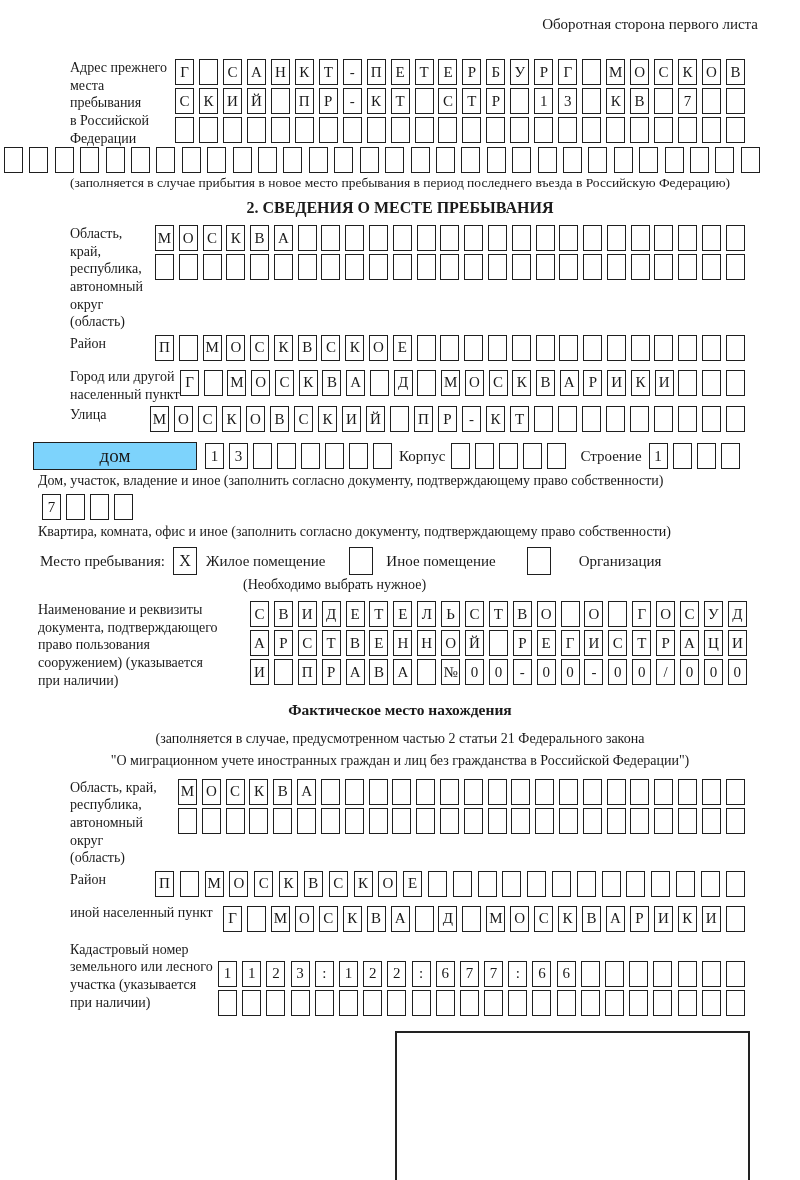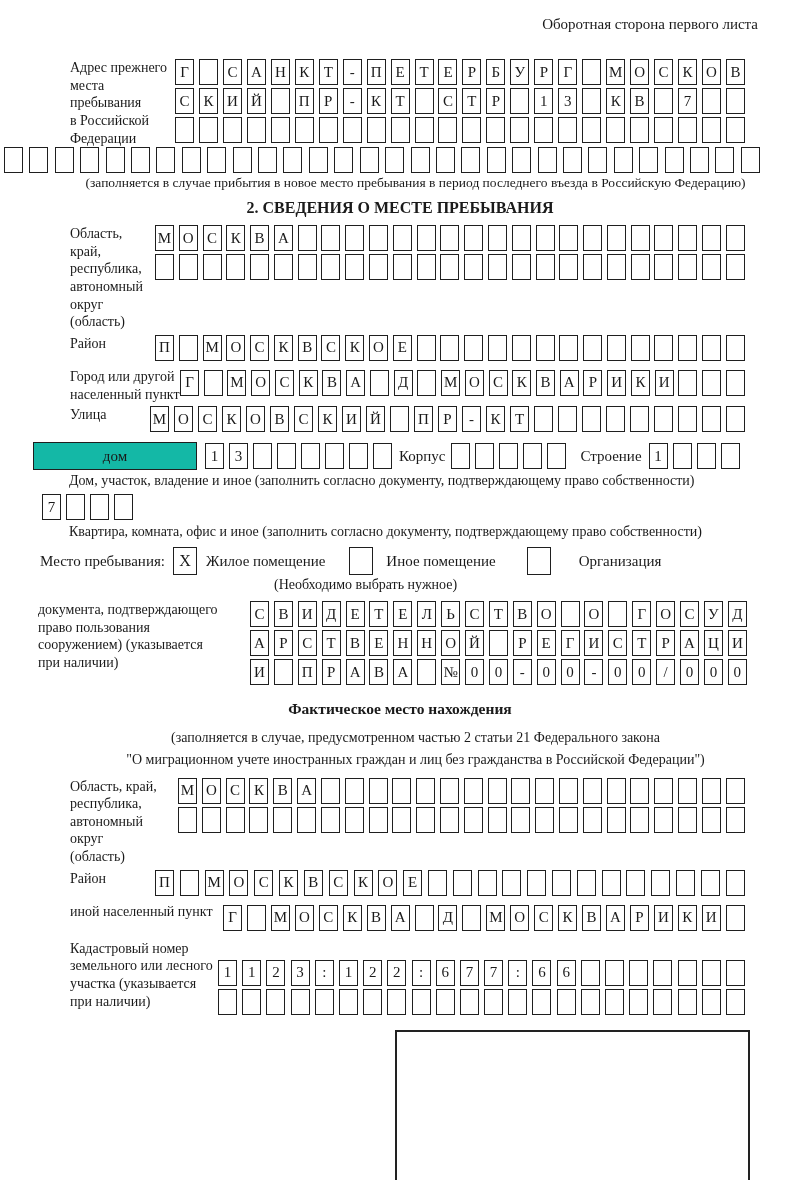--- a/index.html
+++ b/index.html
@@ -14,27 +14,27 @@
   .field{display:flex;align-items:flex-start;}
   .flabel{font-size:14px;line-height:1.26;flex-shrink:0;}
   .boxrow{display:flex;justify-content:space-between;margin-bottom:3px;}
   .cell{
     box-sizing:border-box;flex-shrink:0;
     width:19px;height:26px;border:1.8px solid #1f1f1f;
     display:flex;align-items:center;justify-content:center;
     font-size:15px;background:#fff;
   }
   .gp .cell{margin-right:5px;}
-  .note{font-size:13.5px;padding-left:31px;}
+  .note{font-size:13.5px;}
   .center{text-align:center;}
   .sec-title{font-weight:bold;font-size:16px;text-align:center;}
   .widebox{
     box-sizing:border-box;border:1.8px solid #1f1f1f;height:28px;
     display:flex;align-items:center;justify-content:center;
-    font-size:15px;flex-shrink:0;background:#14b8a6;
+    font-size:19px;flex-shrink:0;background:#7dd3fc;
   }
   .inline-label{font-size:15px;white-space:nowrap;}
   .stamp-box{box-sizing:border-box;border:2px solid #222;background:#fff;}
   .stay-row{display:flex;align-items:center;}
   .chk{
     box-sizing:border-box;width:24px;height:28px;border:1.8px solid #1f1f1f;
     display:flex;align-items:center;justify-content:center;font-size:16px;flex-shrink:0;
   }
 </style>
 </head>
@@ -372,20 +372,21 @@
   <span class="inline-label" style="margin-left:9px;">Жилое помещение</span>
   <span class="chk" style="margin-left:24px;"></span>
   <span class="inline-label" style="margin-left:13px;">Иное помещение</span>
   <span class="chk" style="margin-left:31px;"></span>
   <span class="inline-label" style="margin-left:28px;">Организация</span>
 </div>
 <div class="note" style="margin:2px 0 0 243px;font-size:14px;">(Необходимо выбрать нужное)</div>
 
 <div class="field" style="margin:8px 0 0 38px;">
   <div class="flabel" style="width:200px;">
+      <div>Наименование и реквизиты</div>
       <div>документа, подтверждающего</div>
       <div>право пользования</div>
       <div>сооружением) (указывается</div>
       <div>при наличии)</div>
     </div>
   <div style="width:497px;margin-left:12px;">
     <div class="boxrow">
         <span class="cell">С</span>
         <span class="cell">В</span>
         <span class="cell">И</span>

